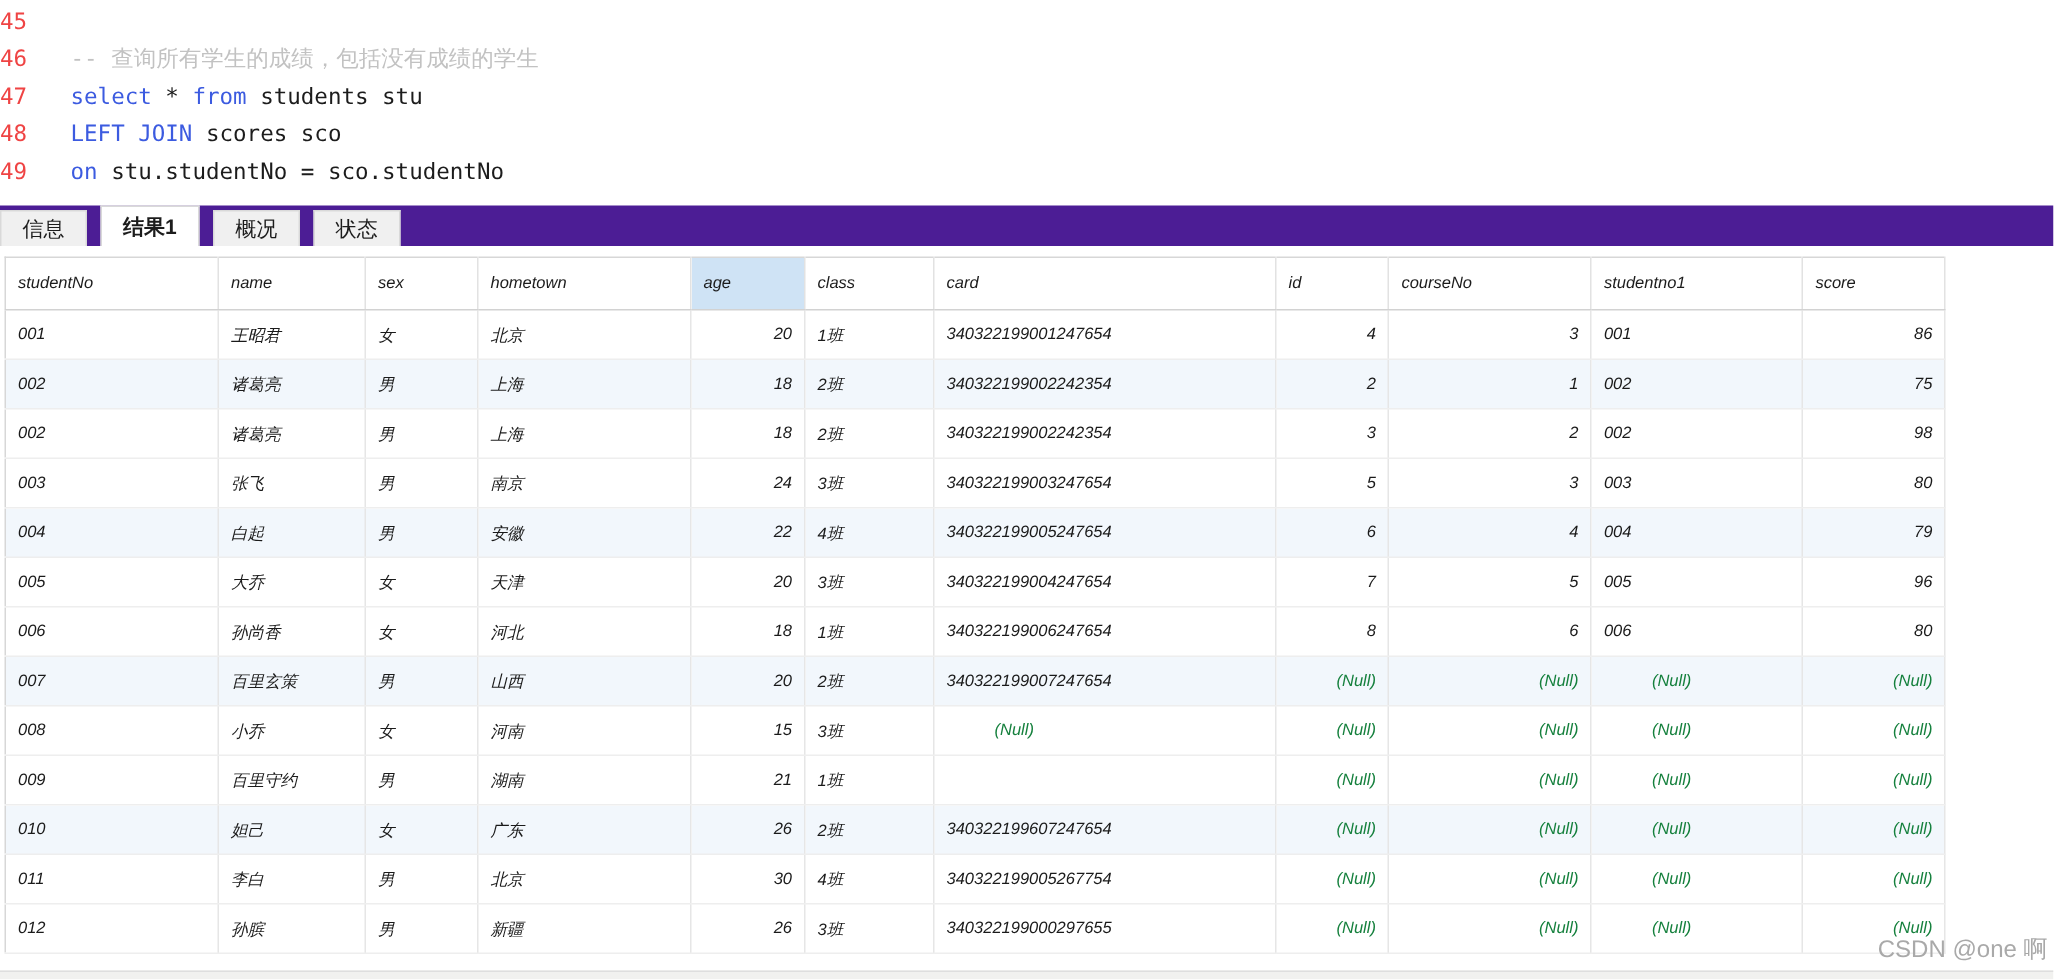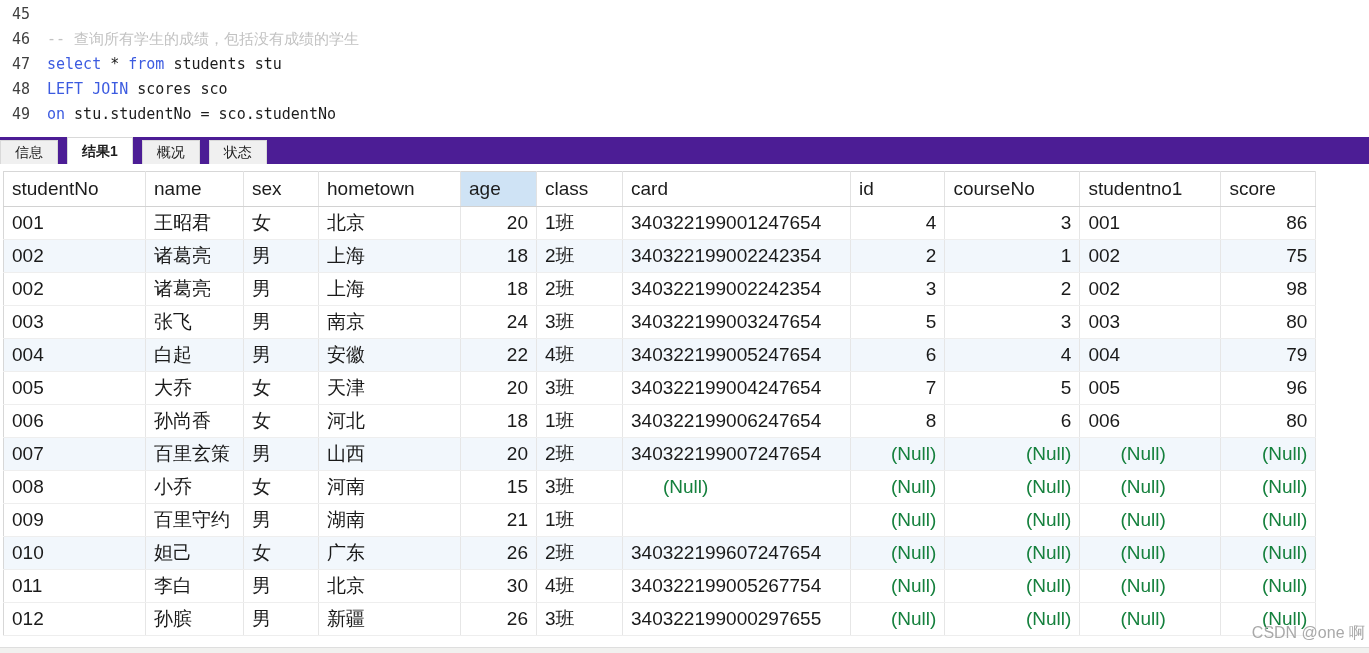--- a/index.html
+++ b/index.html
@@ -5,39 +5,39 @@
   * { margin:0; padding:0; box-sizing:border-box; }
   html,body { width:1369px; height:653px; overflow:hidden; background:#fff;
               font-family:"Liberation Sans","DejaVu Sans",sans-serif; }
   .app { position:relative; width:1369px; height:653px; background:#fff; }
 
   
   .editor { position:absolute; left:0; top:0; width:1369px; height:136px; background:#fff;
             font-family:"DejaVu Sans Mono","Liberation Mono",monospace; font-size:15px; }
   .code-line { height:25px; line-height:25px; white-space:pre; display:flex; }
   .code-line:first-child { margin-top:2px; }
-  .line-no { width:30px; text-align:right; color:#404040; flex:0 0 30px; }
+  .line-no { width:30px; color:#ef4444; flex:0 0 30px; }
   .code-text { padding-left:17px; color:#1c1c1c; }
   .code-text .kw { color:#3c5be0; }
   .code-text .comment { color:#c2c2c2; }
   .code-text .plain { color:#1c1c1c; }
 
   
   .tabstrip { position:absolute; left:0; top:137px; width:1369px; height:27px; background:#4c1d95;
               display:flex; align-items:flex-end; }
   .tab { height:24px; line-height:22px; padding:0 14px; background:#f0f0f0;
          border:1px solid #d9d9d9; border-bottom:none; margin-right:9px; font-size:14px;
          color:#1c1c1c; cursor:default; }
   .tab.active { height:27px; line-height:26px; background:#fff; font-weight:bold;
                 border:1px solid #d9d9d9; border-bottom:none; }
 
   
   .grid-wrap { position:absolute; left:3px; top:171px; }
   table.grid { border-collapse:collapse; table-layout:fixed; background:#fff;
-               border-left:1px solid #d7d7d7; border-top:1px solid #d7d7d7; font-size:19px; }
+               border-left:1px solid #d7d7d7; border-top:1px solid #d7d7d7; font-size:11px;font-style:italic; }
   table.grid th { height:35px; font-weight:normal; text-align:left; padding:0 8px;
                   background:#fff; border-right:1px solid #e2e2e2; border-bottom:1px solid #d2d2d2;
                   color:#1c1c1c; overflow:hidden; white-space:nowrap; }
   table.grid th.selected { background:#cfe3f5; }
   table.grid td { height:33px; padding:0 8px; border-right:1px solid #e6e6e6;
                   border-bottom:1px solid #eeeeee; color:#1a1a1a; overflow:hidden;
                   white-space:nowrap; }
   table.grid td.al-r { text-align:right; }
   table.grid td.null { color:#15803d;padding-left:40px; }
   table.grid tr.stripe td { background:#f2f7fc; }

